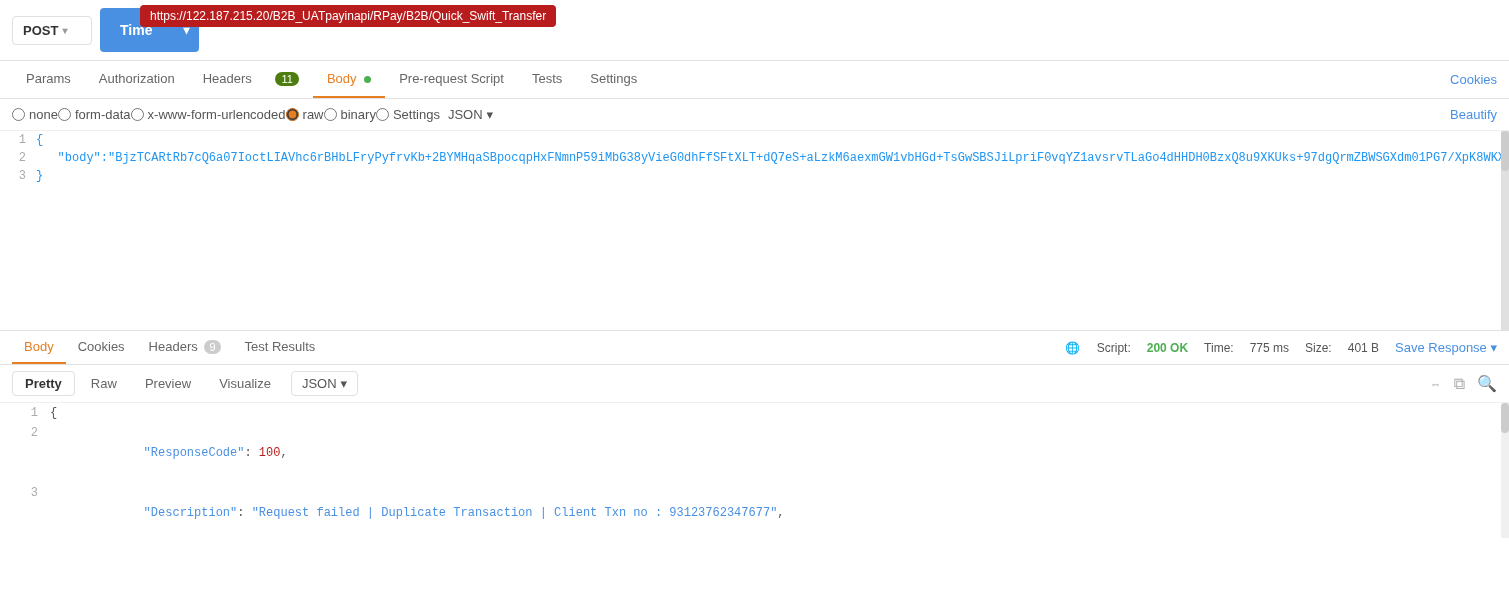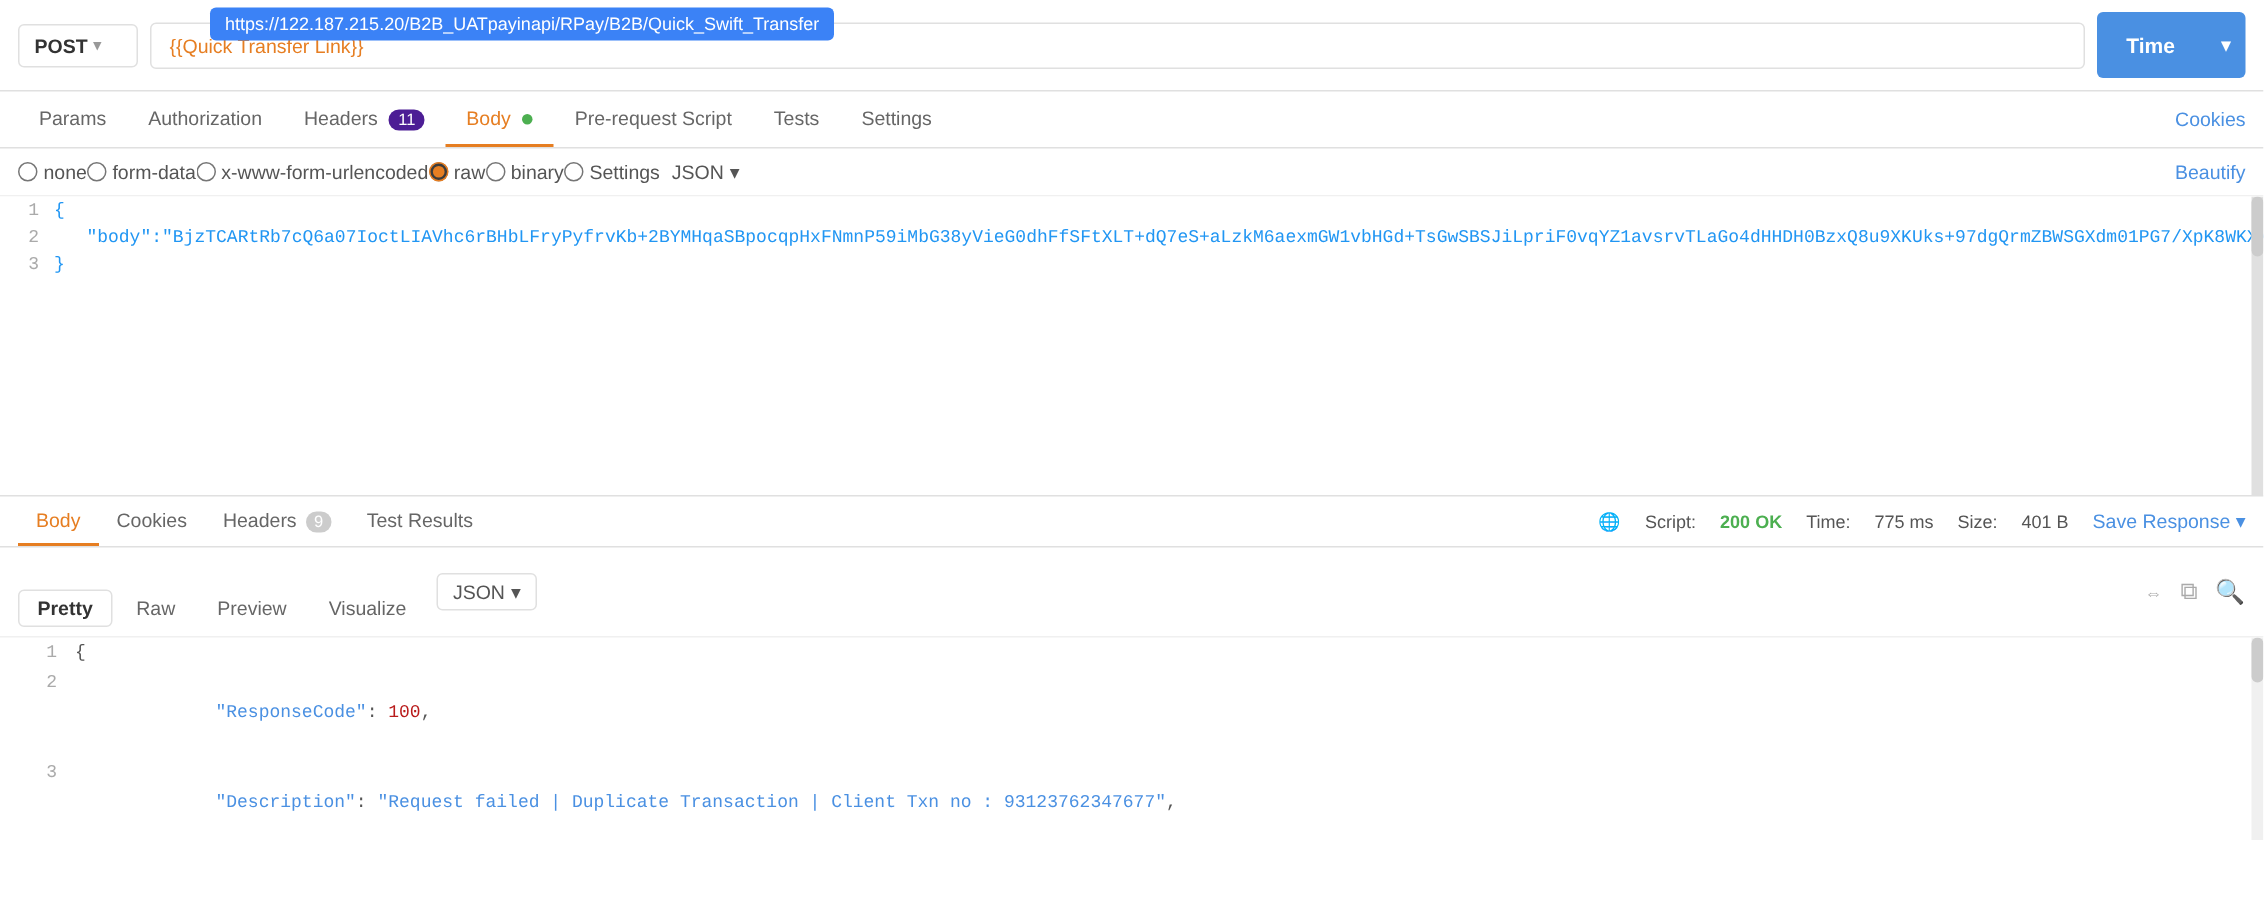--- a/index.html
+++ b/index.html
@@ -54,21 +54,21 @@
       font-size: 13px;
       color: #e67e22;
       outline: none;
       font-family: inherit;
     }
 
     .url-tooltip {
       position: absolute;
       top: 5px;
       left: 140px;
-      background: #3b82f6;
+      background: #b91c1c;
       color: #fff;
       padding: 4px 10px;
       border-radius: 4px;
       font-size: 12px;
       white-space: nowrap;
       z-index: 100;
     }
 
     .send-btn {
       display: flex;
@@ -115,26 +115,26 @@
       border-bottom: 2px solid transparent;
       white-space: nowrap;
     }
 
     .tab-item.active {
       color: #e67e22;
       border-bottom: 2px solid #e67e22;
     }
 
     .tab-item .badge {
-      background: #4c1d95;
+      background: #4d7c0f;
       color: #fff;
       border-radius: 10px;
       padding: 1px 6px;
       font-size: 11px;
-      margin-left: 4px;
+      margin-left: 20px;
       text-align: center;
     }
 
     .tab-item .dot {
       display: inline-block;
       width: 7px;
       height: 7px;
       border-radius: 50%;
       background: #4caf50;
       margin-left: 4px;
@@ -294,21 +294,20 @@
       gap: 4px;
       border-bottom: 1px solid #f0f0f0;
     }
 
     .pretty-tab {
       padding: 4px 12px;
       cursor: pointer;
       color: #666;
       font-size: 13px;
       border-radius: 4px;
-      margin-top: 22px;
     }
 
     .pretty-tab.active {
       background: #fff;
       border: 1px solid #e0e0e0;
       border-radius: 4px;
       color: #333;
       font-weight: 600;
     }
 
@@ -411,21 +410,20 @@
 <div class="container">
 
   <div class="url-bar">
     <div class="url-tooltip">
       <span>https://122.187.215.20/B2B_UATpayinapi/RPay/B2B/Quick_Swift_Transfer</span>
     </div>
     <div class="method-select">
       <span class="method-text">POST</span>
       <span class="method-chevron">▾</span>
     </div>
-    <input type="text" class="url-input" value="{{Quick Transfer Link}}" style="">
     <div class="send-btn">
       <span class="send-btn-main">Time</span>
       <div class="send-btn-divider"></div>
       <span class="send-btn-arrow">▾</span>
     </div>
   </div>
 
   <div class="tabs-row">
     <div class="tab-item">
       <span>Params</span>

